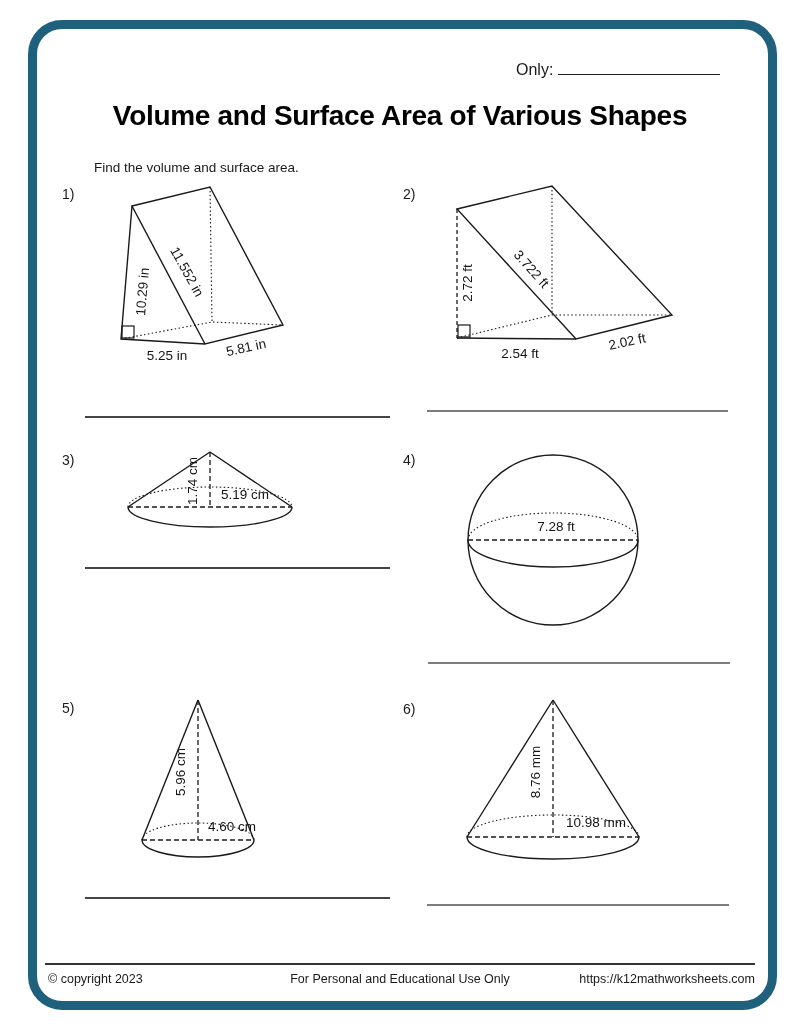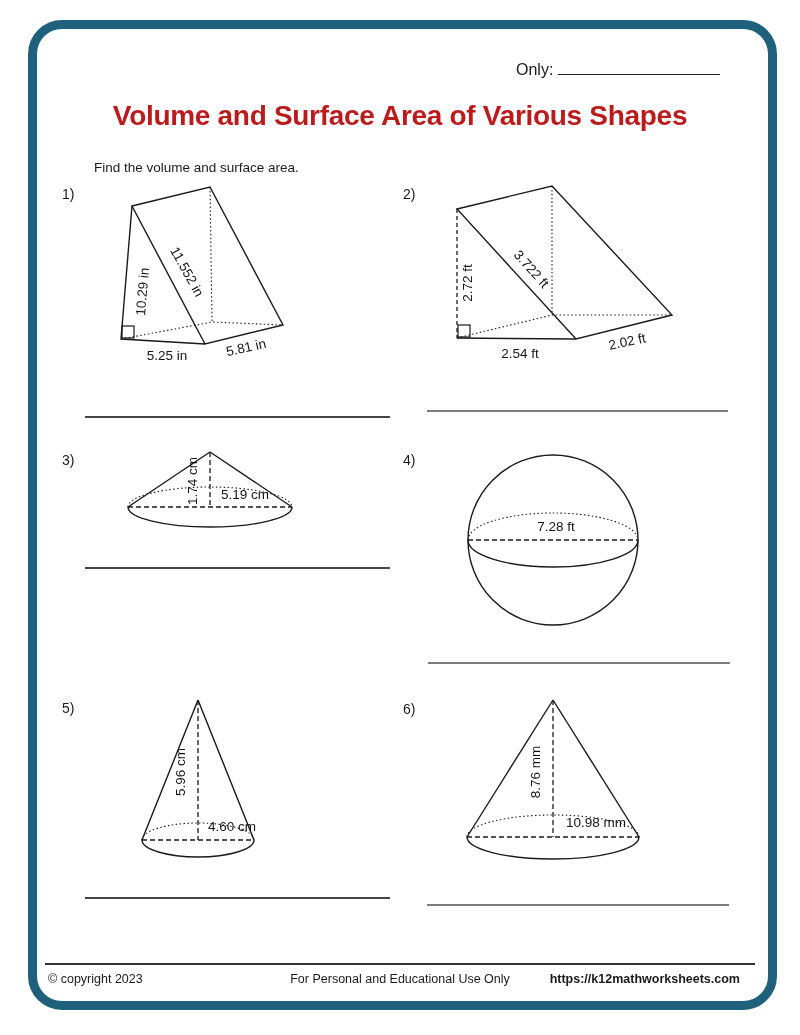--- a/index.html
+++ b/index.html
@@ -8,33 +8,33 @@
     font-family:"Liberation Sans",sans-serif;color:#111;
   }
   .page-border{
     position:absolute;left:28px;top:20px;width:749px;height:990px;
     box-sizing:border-box;border:9px solid #1f617c;border-radius:34px;
   }
   .name-row{position:absolute;left:516px;top:60px;font-size:16px;color:#1a1a1a;white-space:nowrap;}
   .name-line{display:inline-block;width:162px;border-bottom:1.6px solid #222;height:14px;margin-left:5px;}
   .title{
     position:absolute;left:0;right:0;top:100px;text-align:center;
-    font-size:28px;font-weight:700;color:#b91c1c;letter-spacing:-0.3px;
+    font-size:28px;font-weight:700;color:#000000;letter-spacing:-0.3px;
   }
   .instruction{position:absolute;left:62px;top:160px;font-size:13.5px;color:#1a1a1a;margin-left:32px;}
   .prob-num{position:absolute;font-size:14px;color:#1a1a1a;}
   .diagram{position:absolute;}
   .ans{position:absolute;height:2px;}
   .ans-dark{background:#454545;}
   .ans-gray{background:#7d7d7d;}
   .footer-divider{position:absolute;left:45px;top:963px;width:710px;height:2px;background:#333;}
   .footer-text{position:absolute;top:972px;font-size:12.5px;color:#1a1a1a;white-space:nowrap;}
   .f-left{left:48px;}
   .f-center{left:0;right:0;text-align:center;}
-  .f-right{right:60px;font-weight:bold;}
+  .f-right{right:45px;}
   svg text{font-family:"Liberation Sans",sans-serif;font-size:13.5px;fill:#141414;}
   .sld{fill:none;stroke:#1a1a1a;stroke-width:1.4;}
   .dot{fill:none;stroke:#1a1a1a;stroke-width:1.1;stroke-dasharray:1.5 2.4;}
   .dsh{fill:none;stroke:#1a1a1a;stroke-width:1.3;stroke-dasharray:5 3;}
   .sq{fill:none;stroke:#1a1a1a;stroke-width:1.2;}
 </style>
 </head>
 <body>
 
 <div class="page">

